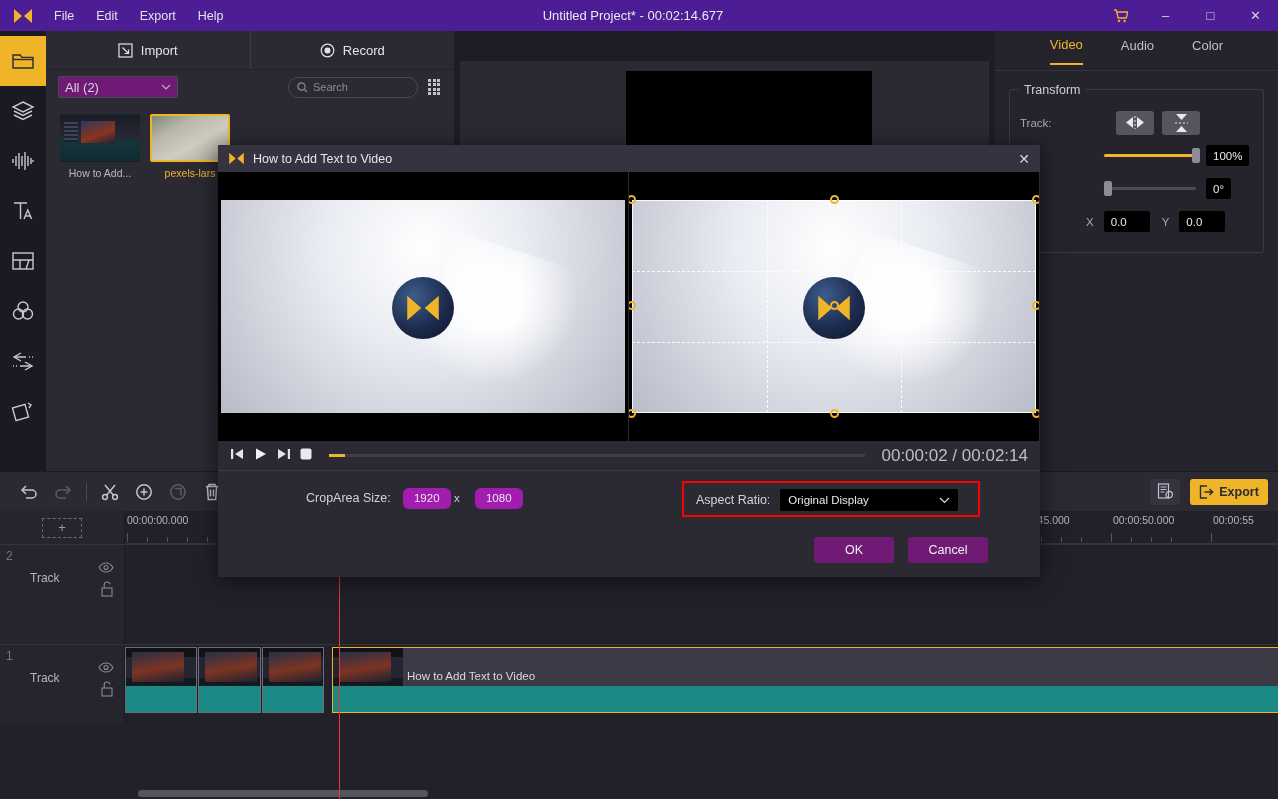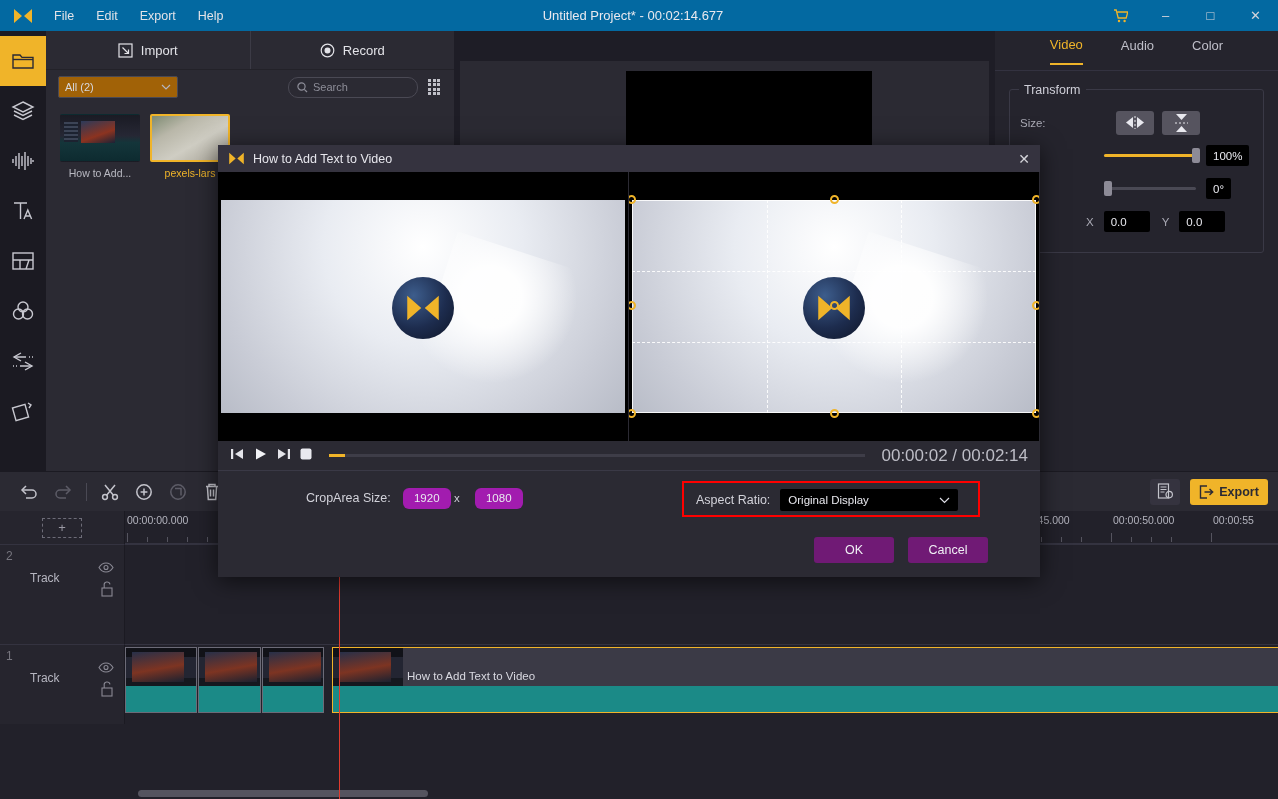--- a/index.html
+++ b/index.html
@@ -8,21 +8,21 @@
     background: #1e1d26;
     font-family: "Liberation Sans", sans-serif;
     color: #d7d7dd;
     overflow: hidden;
   }
   .app { position: relative; width: 1278px; height: 799px; }
 
   
   .titlebar {
     position: absolute; left:0; top:0; width:1278px; height:31px;
-    background:#0369a1; display:flex; align-items:center;
+    background:#4c1d95; display:flex; align-items:center;
   }
   .logo-mark { width:26px; margin-left:10px; display:flex; justify-content:center; }
   .menu { display:flex; align-items:center; margin-left:18px; gap:22px; }
   .menu span { font-size:12.5px; color:#e3e3e8; cursor:default; }
   .win-title {
     position:absolute; left:0; right:12px; text-align:center;
     font-size:13px; color:#e9e9ef; pointer-events:none;
   }
   .win-ctrls { position:absolute; right:0; top:0; height:31px; display:flex; align-items:center; }
   .win-btn { width:45px; height:31px; display:flex; align-items:center; justify-content:center;
@@ -40,22 +40,22 @@
   .rail-item svg { stroke:#c8c8d0; fill:none; stroke-width:1.4; }
 
   
   .media-panel { position:absolute; left:46px; top:31px; width:408px; height:440px; background:#2b2a33; }
   .media-tabs { height:39px; display:flex; border-bottom:1px solid #232229; }
   .media-tab { flex:1; display:flex; align-items:center; justify-content:center; gap:8px;
     font-size:13px; color:#e3e3e8; }
   .media-tab + .media-tab { border-left:1px solid #3c3b46; }
   .media-toolbar { height:34px; display:flex; align-items:center; padding:0 12px; gap:10px; }
   .filter-select {
-    width:120px; height:22px; background:#a16207; border:1px solid #4a4954; border-radius:2px;
-    font-size:11px; color:#d7d7dd; display:flex; align-items:center; padding:0 6px;
+    width:120px; height:22px; background:#701a75; border:1px solid #4a4954; border-radius:2px;
+    font-size:13px; color:#d7d7dd; display:flex; align-items:center; padding:0 6px;
     justify-content:space-between;
   }
   .search-box {
     margin-left:auto; width:130px; height:21px; border:1px solid #4a4954; border-radius:10px;
     display:flex; align-items:center; gap:5px; padding:0 8px; font-size:11px; color:#8d8d98;
   }
   .grid-icon { display:flex; flex-wrap:wrap; width:14px; gap:1.5px; }
   .grid-icon i { width:3px; height:3px; background:#c0c0c8; display:block; }
   .media-grid { display:flex; gap:10px; padding:10px 14px; }
   .media-item { width:80px; }
@@ -335,21 +335,21 @@
   <div class="props">
     <div class="prop-tabs">
       <div class="prop-tab active">Video</div>
       <div class="prop-tab">Audio</div>
       <div class="prop-tab">Color</div>
     </div>
     <div class="section-wrap">
       <div class="fieldset-title">Transform</div>
       <div class="fieldset">
         <div class="row">
-          <div class="row-label">Size:</div>
+          <div class="row-label">Track:</div>
           <div style="width:48px"></div>
           <div class="flip-btn">
             <svg width="22" height="13" viewBox="0 0 22 13">
                 <path d="M9 1L2 6.5 9 12z" fill="#e9e9ef"></path>
                 <path d="M13 1l7 5.5-7 5.5z" fill="#e9e9ef"></path>
                 <path d="M11 0v13" stroke="#e9e9ef" stroke-width="1" stroke-dasharray="2 2"></path>
               </svg>
           </div>
           <div class="flip-btn">
             <svg width="13" height="22" viewBox="0 0 13 22">

